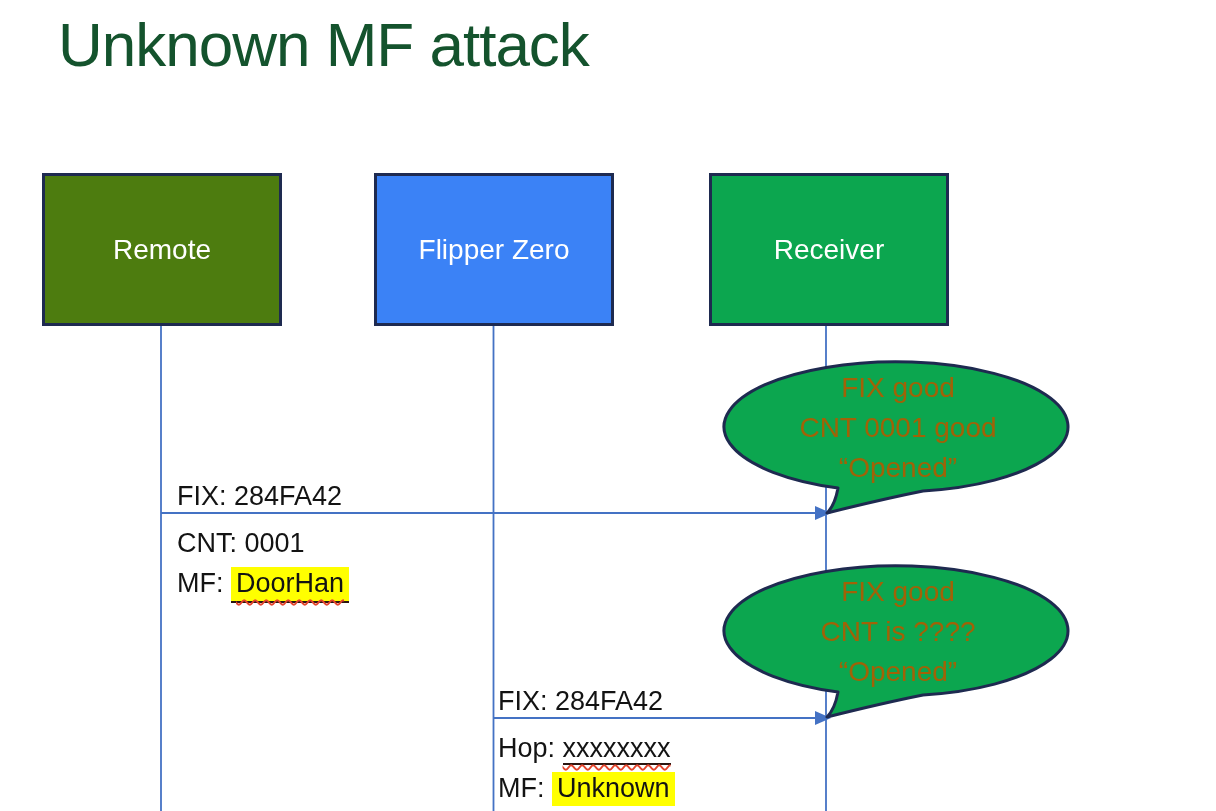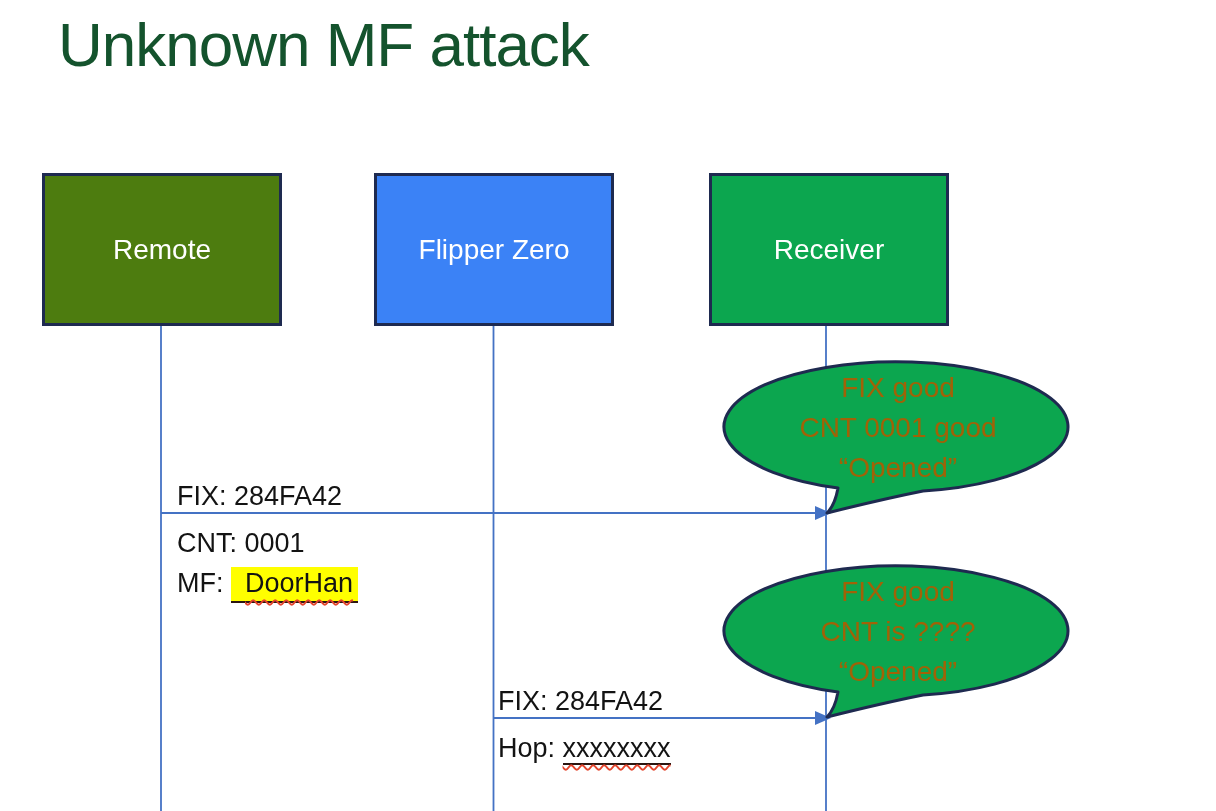--- a/index.html
+++ b/index.html
@@ -18,21 +18,21 @@
   #actor-flipper {left:374px;top:173px;background:#3b82f6;}
   #actor-receiver{left:709px;top:173px;background:#0cа64f;background:#0ca64f;}
 
   
   #diagram-svg{left:0;top:0;}
 
   
   .msg{font-size:27px;color:#131313;line-height:40px;white-space:nowrap;}
   #msg1{left:177px;top:476px;}
   #msg2{left:498px;top:681px;}
-  .hl{background:#ffff00;padding:1px 5px 3px 14px;}
+  .hl{background:#ffff00;padding:1px 5px 3px 5px;}
   .u{border-bottom:2.5px solid #2b1510;}
   .spell{text-decoration-line:underline;text-decoration-style:wavy;
          text-decoration-color:#e4442c;text-decoration-thickness:2px;
          text-underline-offset:7px;}
 
   
   .callout-text{width:344px;text-align:center;color:#a16207;font-size:28px;
                 line-height:40px;}
   #callout1-text{left:726px;top:368px;}
   #callout2-text{left:726px;top:572px;}
@@ -87,20 +87,23 @@
   </div>
 </div>
 
 <div class="abs msg" id="msg2">
   <div>
     <span>FIX: 284FA42</span>
   </div>
   <div style="margin-top:7px;">
     <span>Hop: </span><span class="u"><span class="spell">xxxxxxxx</span></span>
   </div>
+  <div>
+    <span>MF: </span><span class="hl"><span>Unknown</span></span>
+  </div>
 </div>
 
 <div class="abs callout-text" id="callout1-text">
   <div>FIX good</div>
   <div>CNT 0001 good</div>
   <div>“Opened”</div>
 </div>
 
 <div class="abs callout-text" id="callout2-text">
   <div>FIX good</div>

